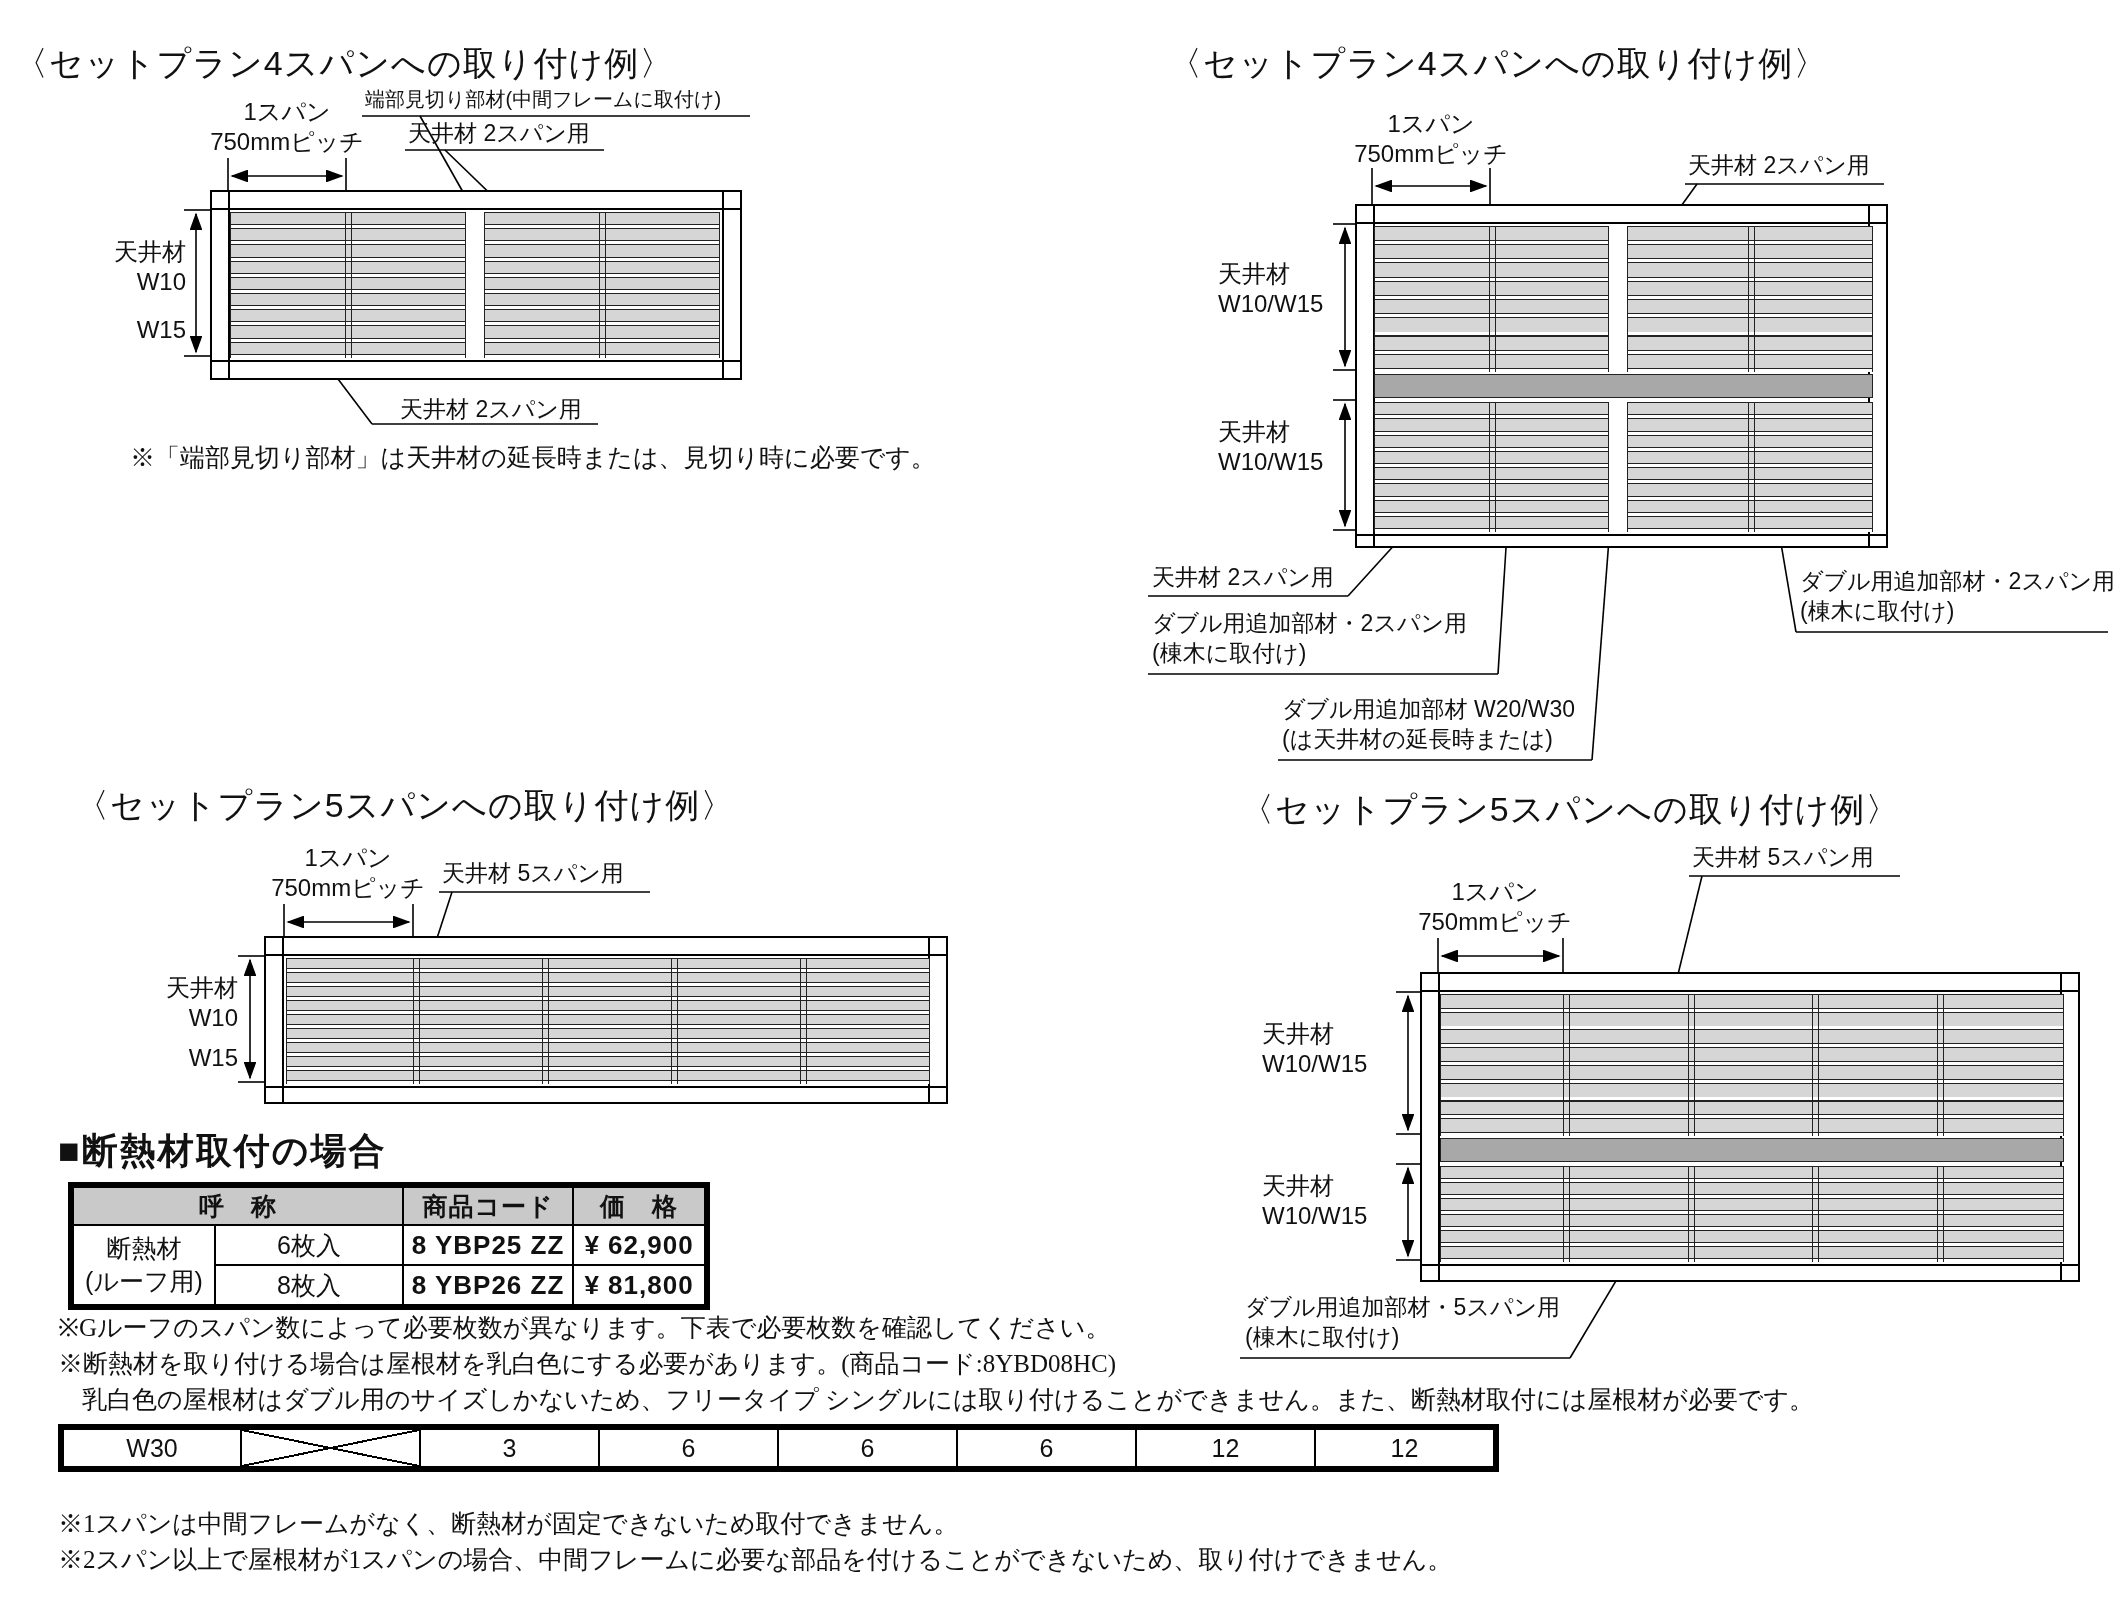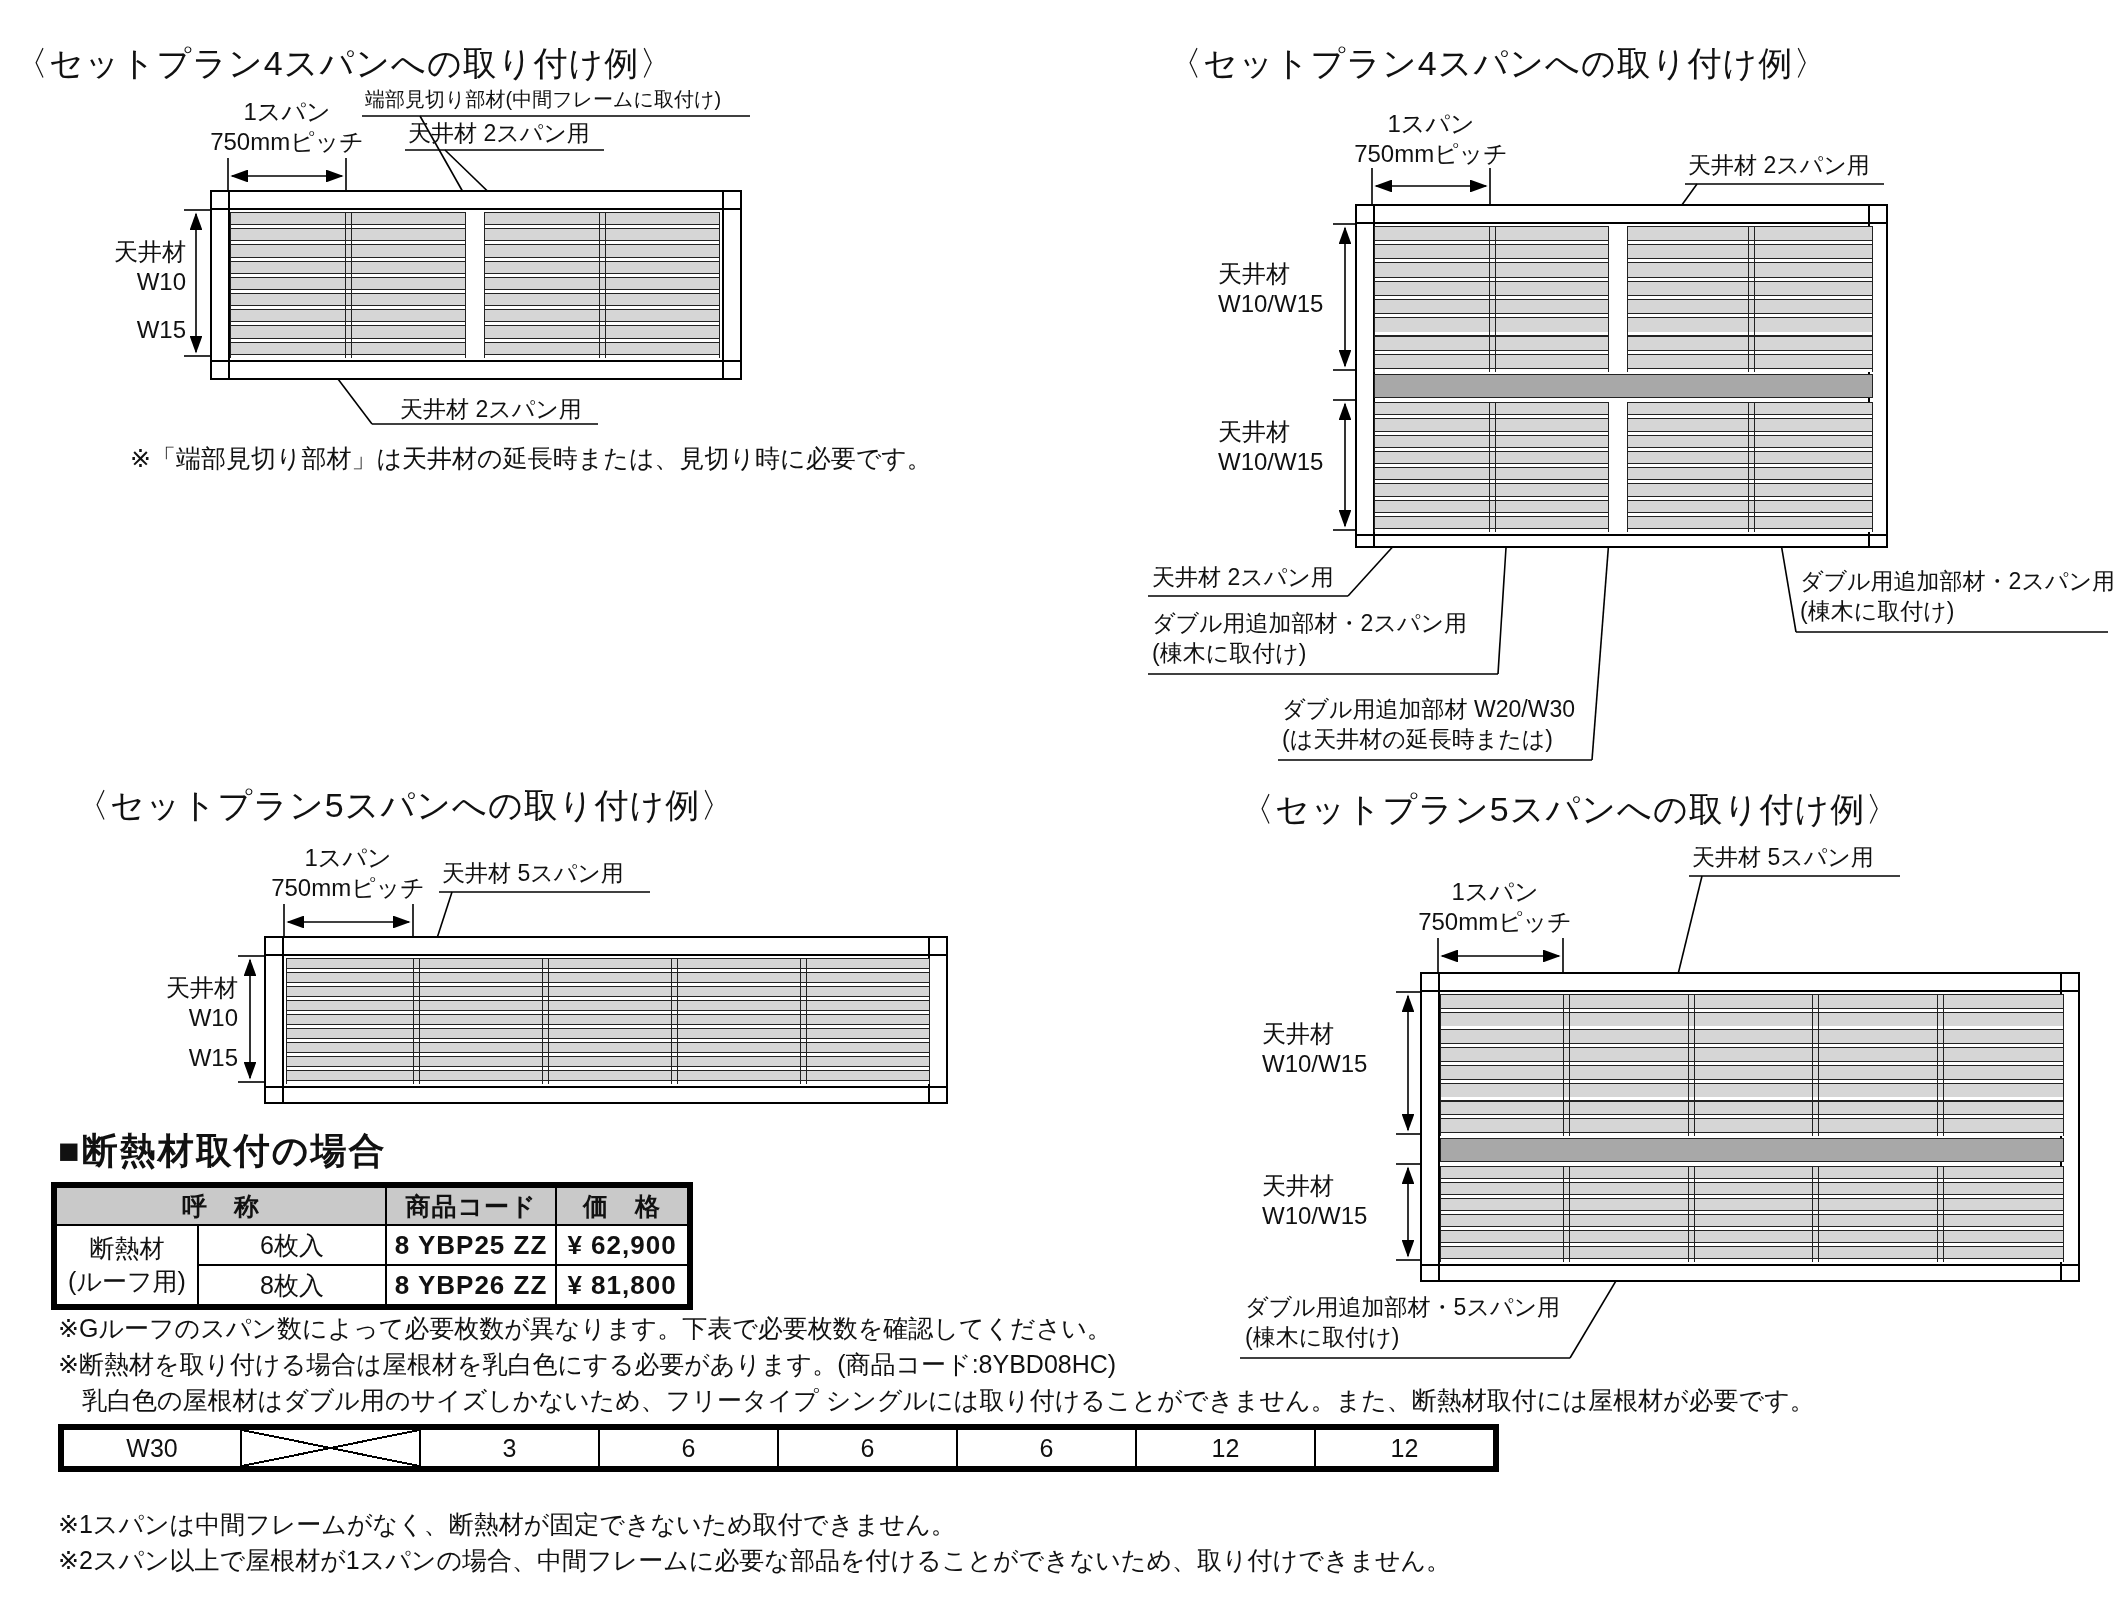--- a/index.html
+++ b/index.html
@@ -6,21 +6,21 @@
   .canvas{position:relative;width:2118px;height:1608px;background:#fff;overflow:hidden;
           font-family:"Liberation Sans","DejaVu Sans",sans-serif;color:#111;}
   .overlay{position:absolute;left:0;top:0;width:2118px;height:1608px;pointer-events:none;}
   .t{position:absolute;white-space:nowrap;color:#111;line-height:1.15;}
   .title{font-size:34px;letter-spacing:1px;}
   .dimlab{font-size:24px;transform:translateX(-50%);}
   .lbl{font-size:24px;}
   .lblr{font-size:24px;text-align:right;}
   .co{font-size:23px;}
   .co-sm{font-size:20px;}
-  .note{font-size:25px;}
+  .note{font-size:25px;font-family:Liberation Serif, serif;}
   .heading{font-size:36px;font-weight:bold;letter-spacing:2px;}
   
   .frame{position:absolute;border:2px solid #000;background:#fff;box-sizing:border-box;}
   .hline{position:absolute;left:0;right:0;height:0;border-top:2px solid #000;}
   .vline{position:absolute;top:0;bottom:0;width:0;border-left:2px solid #000;}
   .slats{position:absolute;box-sizing:border-box;border-left:1px solid #222;border-right:1px solid #222;
     background-image:repeating-linear-gradient(to bottom,
       #222 0,#222 1px,
       #d6d6d6 1px,#d6d6d6 calc(var(--row) - 4px),
       #222 calc(var(--row) - 4px),#222 calc(var(--row) - 3px),
@@ -214,21 +214,21 @@
     <div class="slats" style="left:20px;top:20px;width:644px;height:126px;--row:14px">
       <div class="span-div" style="left:126px"></div>
       <div class="span-div" style="left:255px"></div>
       <div class="span-div" style="left:384px"></div>
       <div class="span-div" style="left:513px"></div>
     </div>
   </div>
 
   <div class="t heading" style="left:58px;top:1130px">■断熱材取付の場合</div>
 
-  <div class="tblwrap" style="left:51px;top:1182px">
+  <div class="tblwrap" style="left:68px;top:1182px">
     <table>
       <colgroup>
           <col style="width:142px">
           <col style="width:188px">
           <col style="width:170px">
           <col style="width:132px">
         </colgroup>
       <tbody>
           <tr style="height:38px">
         <th colspan="2">呼　称</th>

